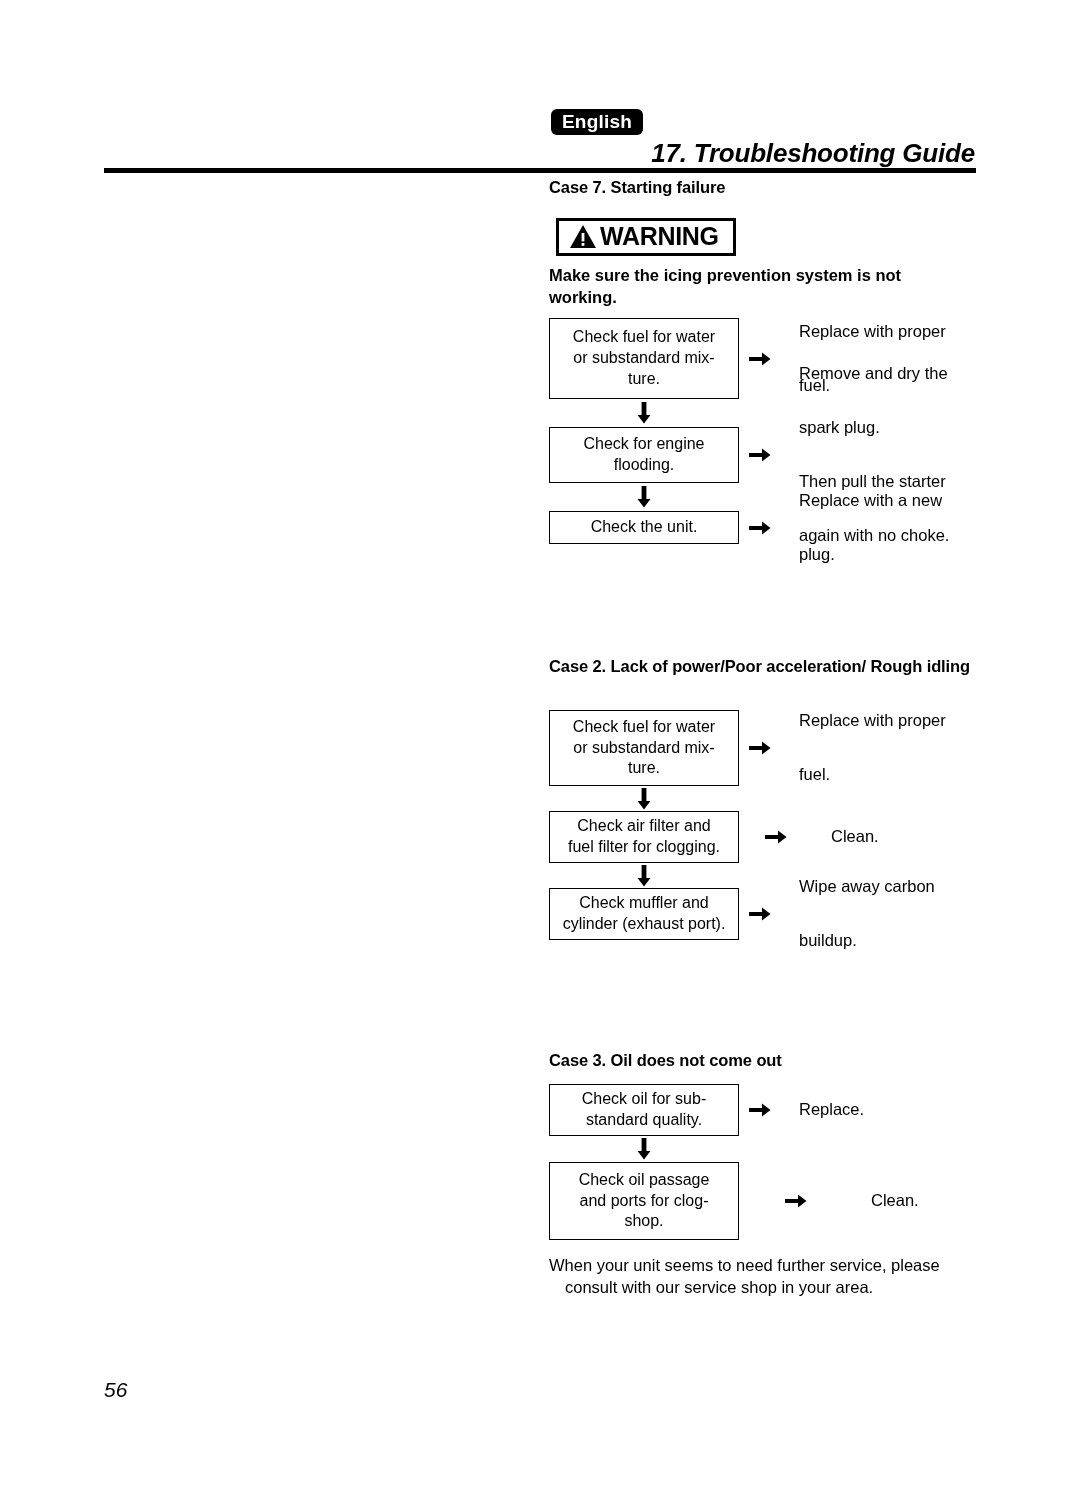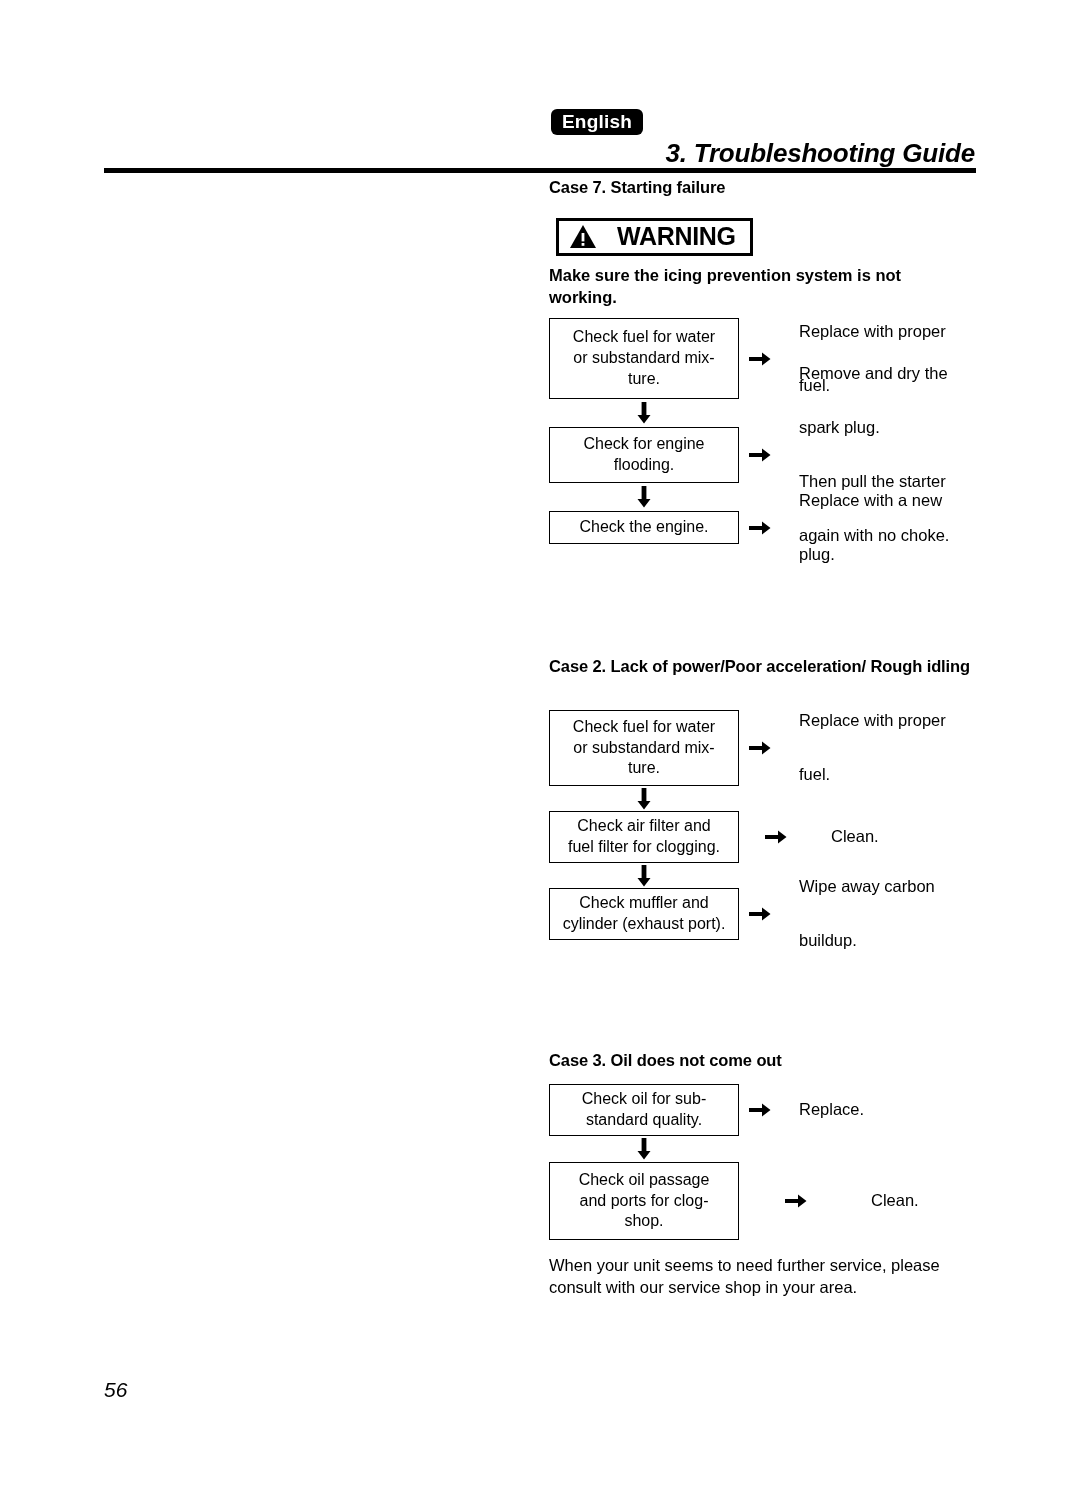--- a/index.html
+++ b/index.html
@@ -69,21 +69,21 @@
 
   
   #warning-box {
     position: absolute;
     left: 556px;
     top: 218px;
     border: 3px solid #000000;
     padding: 3px 14px 4px 10px;
     display: flex;
     align-items: center;
-    gap: 20px;
+    gap: 3px;
     background: #ffffff;
   }
   #warning-box .tri {
     display: block;
     width: 28px;
     height: 25px;
     position: relative;
   }
   #warning-box .tri svg { display: block; }
   #warning-box .wtext {
@@ -154,37 +154,37 @@
   }
   .down svg { display: block; }
 
   
   .para {
     font-size: 16.5px;
     line-height: 1.34;
     text-align: justify;
   }
   .para p { margin: 0; }
-  .para p.last { text-align: left; }
+  .para p.last { text-align: left; margin-left: 16px; }
 
   
   #page-number {
     position: absolute;
     left: 104px;
     top: 1378px;
     font-size: 21px;
     font-style: italic;
     font-weight: normal;
   }
 </style>
 </head>
 <body>
 
 <div id="lang-tag">English</div>
-<div id="chapter-title">3. Troubleshooting Guide</div>
+<div id="chapter-title">17. Troubleshooting Guide</div>
 <div id="header-rule"></div>
 
 <div class="col case-heading" style="top:176px;">Case 7. Starting failure</div>
 
 <div id="warning-box">
   <span class="tri">
     <svg width="28" height="25" viewBox="0 0 28 25" aria-hidden="true">
       <polygon points="14,1 27,24 1,24" fill="#000000"></polygon>
       <rect x="12.6" y="9" width="2.8" height="8.4" fill="#ffffff"></rect>
       <rect x="12.6" y="19" width="2.8" height="2.8" fill="#ffffff"></rect>
@@ -246,21 +246,21 @@
   </div>
 
   <div class="down" style="height:28px;">
     <svg width="14" height="22" viewBox="0 0 14 22" aria-hidden="true">
       <path d="M4.6 0 L9.4 0 L9.4 13 L13.5 13 L7 21.5 L0.5 13 L4.6 13 Z" fill="#000000"></path>
     </svg>
   </div>
 
   <div class="row" style="height:33px;">
     <div class="box">
-      <span>Check the engine.</span>
+      <span>Check the unit.</span>
     </div>
     <div class="arrow-right">
       <svg width="22" height="14" viewBox="0 0 22 14" aria-hidden="true">
         <path d="M0 5 L13 5 L13 0.5 L21.5 7 L13 13.5 L13 9 L0 9 Z" fill="#000000"></path>
       </svg>
     </div>
     <div class="action">
       <p>Replace with a new</p>
       <p class="last">plug.</p>
     </div>

